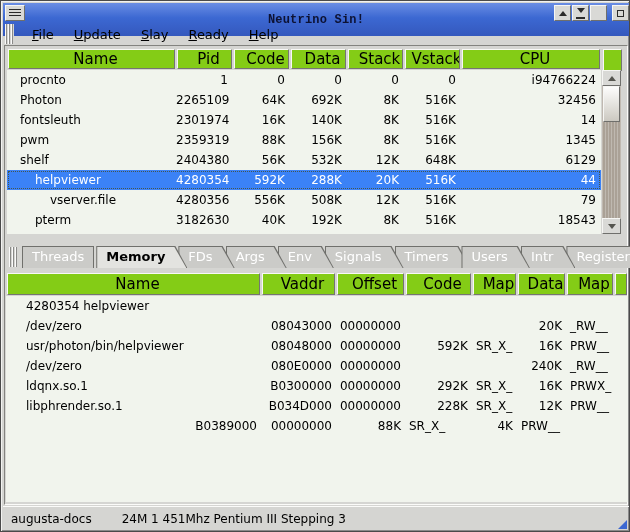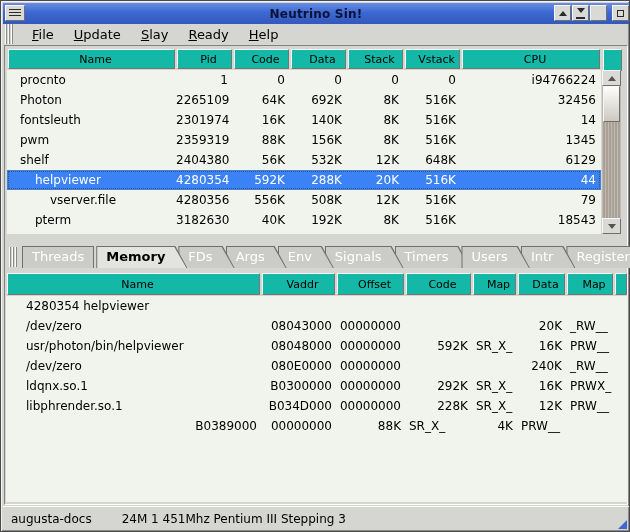--- a/index.html
+++ b/index.html
@@ -3,23 +3,23 @@
 <meta charset="utf-8">
 <style>
   * { margin:0; padding:0; box-sizing:border-box; }
   html,body { width:630px; height:532px; }
   body { font-family:"DejaVu Sans", sans-serif; font-size:12px; color:#000; background:#888; }
   #window { position:relative; width:630px; height:532px; background:#d5d5d2;
             border:1px solid #4a4a4a;
             box-shadow: inset 1px 1px 0 #f2f2f0, inset -1px -1px 0 #8a8a8a; }
 
   
-  .titlebar { position:absolute; left:2px; top:2px; width:626px; height:21px;
+  .titlebar { position:absolute; left:2px; top:2px; width:626px; height:33px;
               background:linear-gradient(180deg,#6a8de4 0%, #3c68d2 45%, #3458bd 100%);
-              display:flex; align-items:center; justify-content:center; }
+              display:flex; align-items:center; justify-content:center;font-family:Liberation Mono, monospace; }
   .title-text { color:#0d1233; font-weight:bold; font-size:12px; letter-spacing:.2px; }
   .tb-btn { position:absolute; top:2px; width:17px; height:16px; background:#d9d9d6;
             border:1px solid; border-color:#f6f6f4 #6f6f6c #6f6f6c #f6f6f4;
             display:flex; align-items:center; justify-content:center; flex-direction:column; }
   .menu-btn { left:2px; width:20px; }
   .i-menu { width:12px; height:9px;
             background:repeating-linear-gradient(180deg,#2b2b2b 0 1px, transparent 1px 3px); }
   .i-up { width:0; height:0; border:4px solid transparent; border-bottom:5px solid #2b2b2b; margin-top:-4px; }
   .i-down { width:0; height:0; border:4px solid transparent; border-top:5px solid #2b2b2b; margin-bottom:-1px; }
   .i-bar { width:9px; height:2px; background:#2b2b2b; margin-top:1px; }
@@ -35,24 +35,24 @@
 
   
   .content { position:absolute; left:3px; top:44px; width:624px; height:460px;
              background:#d5d5d2;
              border-top:1px solid #83837f; border-left:1px solid #83837f;
              border-right:1px solid #fbfbf9; border-bottom:1px solid #fbfbf9; }
 
   .pgrid { display:grid; grid-template-columns:169px 57px 57px 57px 57px 57px 140px; }
   .mgrid { display:grid; grid-template-columns:255px 75px 69px 67px 45px 49px 48px 14px; }
 
-  .hbtn { margin:1px; background:#14b8a6; border:1px solid;
+  .hbtn { margin:1px; background:#84cc16; border:1px solid;
           border-color:#f8f8f6 #757572 #757572 #f8f8f6;
           display:flex; align-items:center; justify-content:center;
-          font-size:11px; overflow:hidden; white-space:nowrap;padding-left:8px; }
+          font-size:15px; overflow:hidden; white-space:nowrap;padding-left:8px; }
 
   .phead { position:absolute; left:2px; top:2px; width:594px; height:22px; }
   .pview { position:absolute; left:2px; top:24px; width:594px; height:164px; background:#f1f4ed; overflow:hidden; }
   .prow  { height:20px; align-items:center; }
   .prow .cell { white-space:nowrap; overflow:hidden; }
   .prow .num { text-align:right; padding-right:5px; }
   .prow.selected { background:#3b82f6; color:#fff; outline:1px dotted #46564e; outline-offset:-2px; }
 
   
   .sb-corner { position:absolute; left:597px; top:2px;  width:19px; height:22px; }

